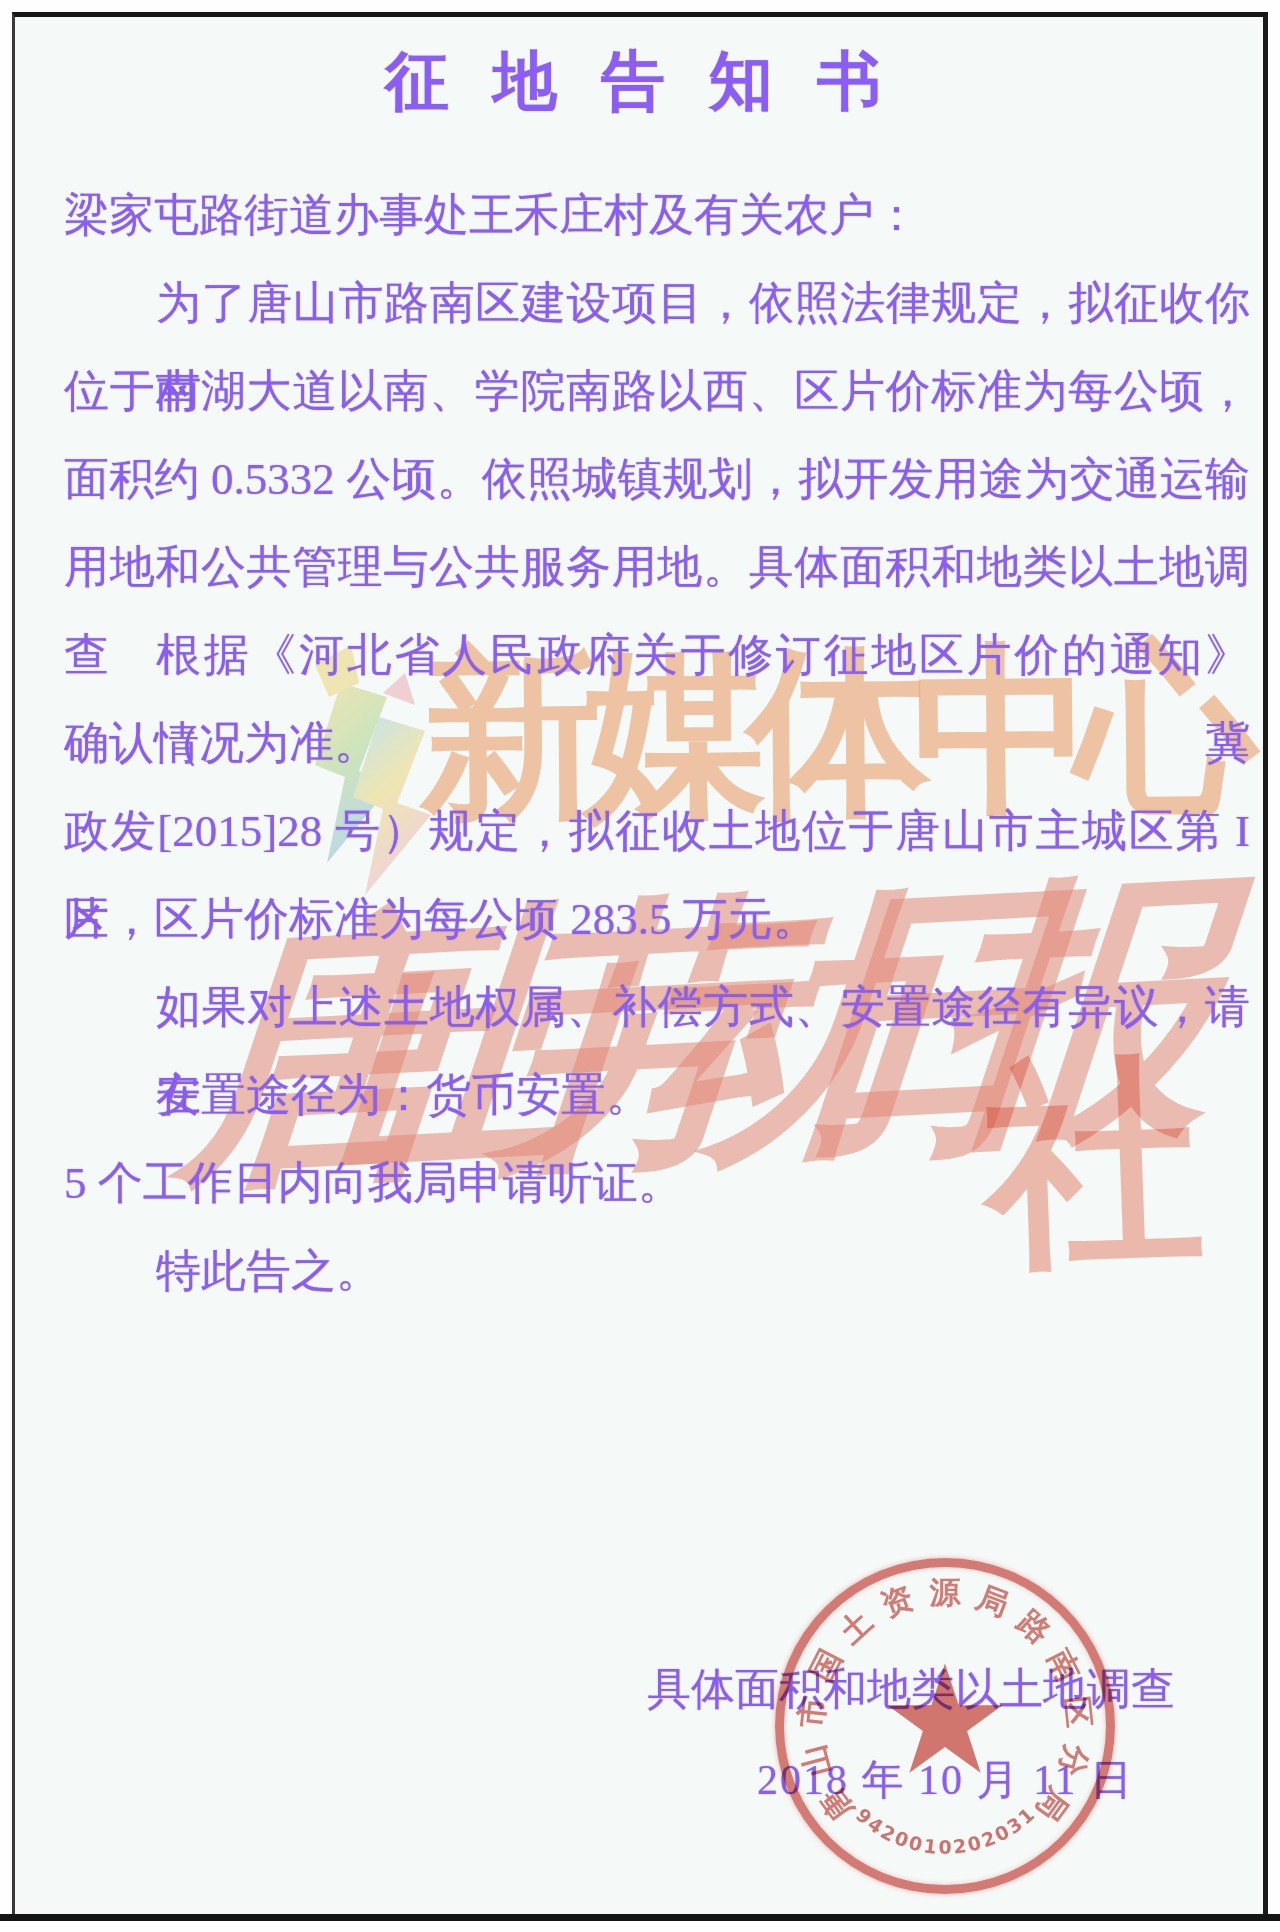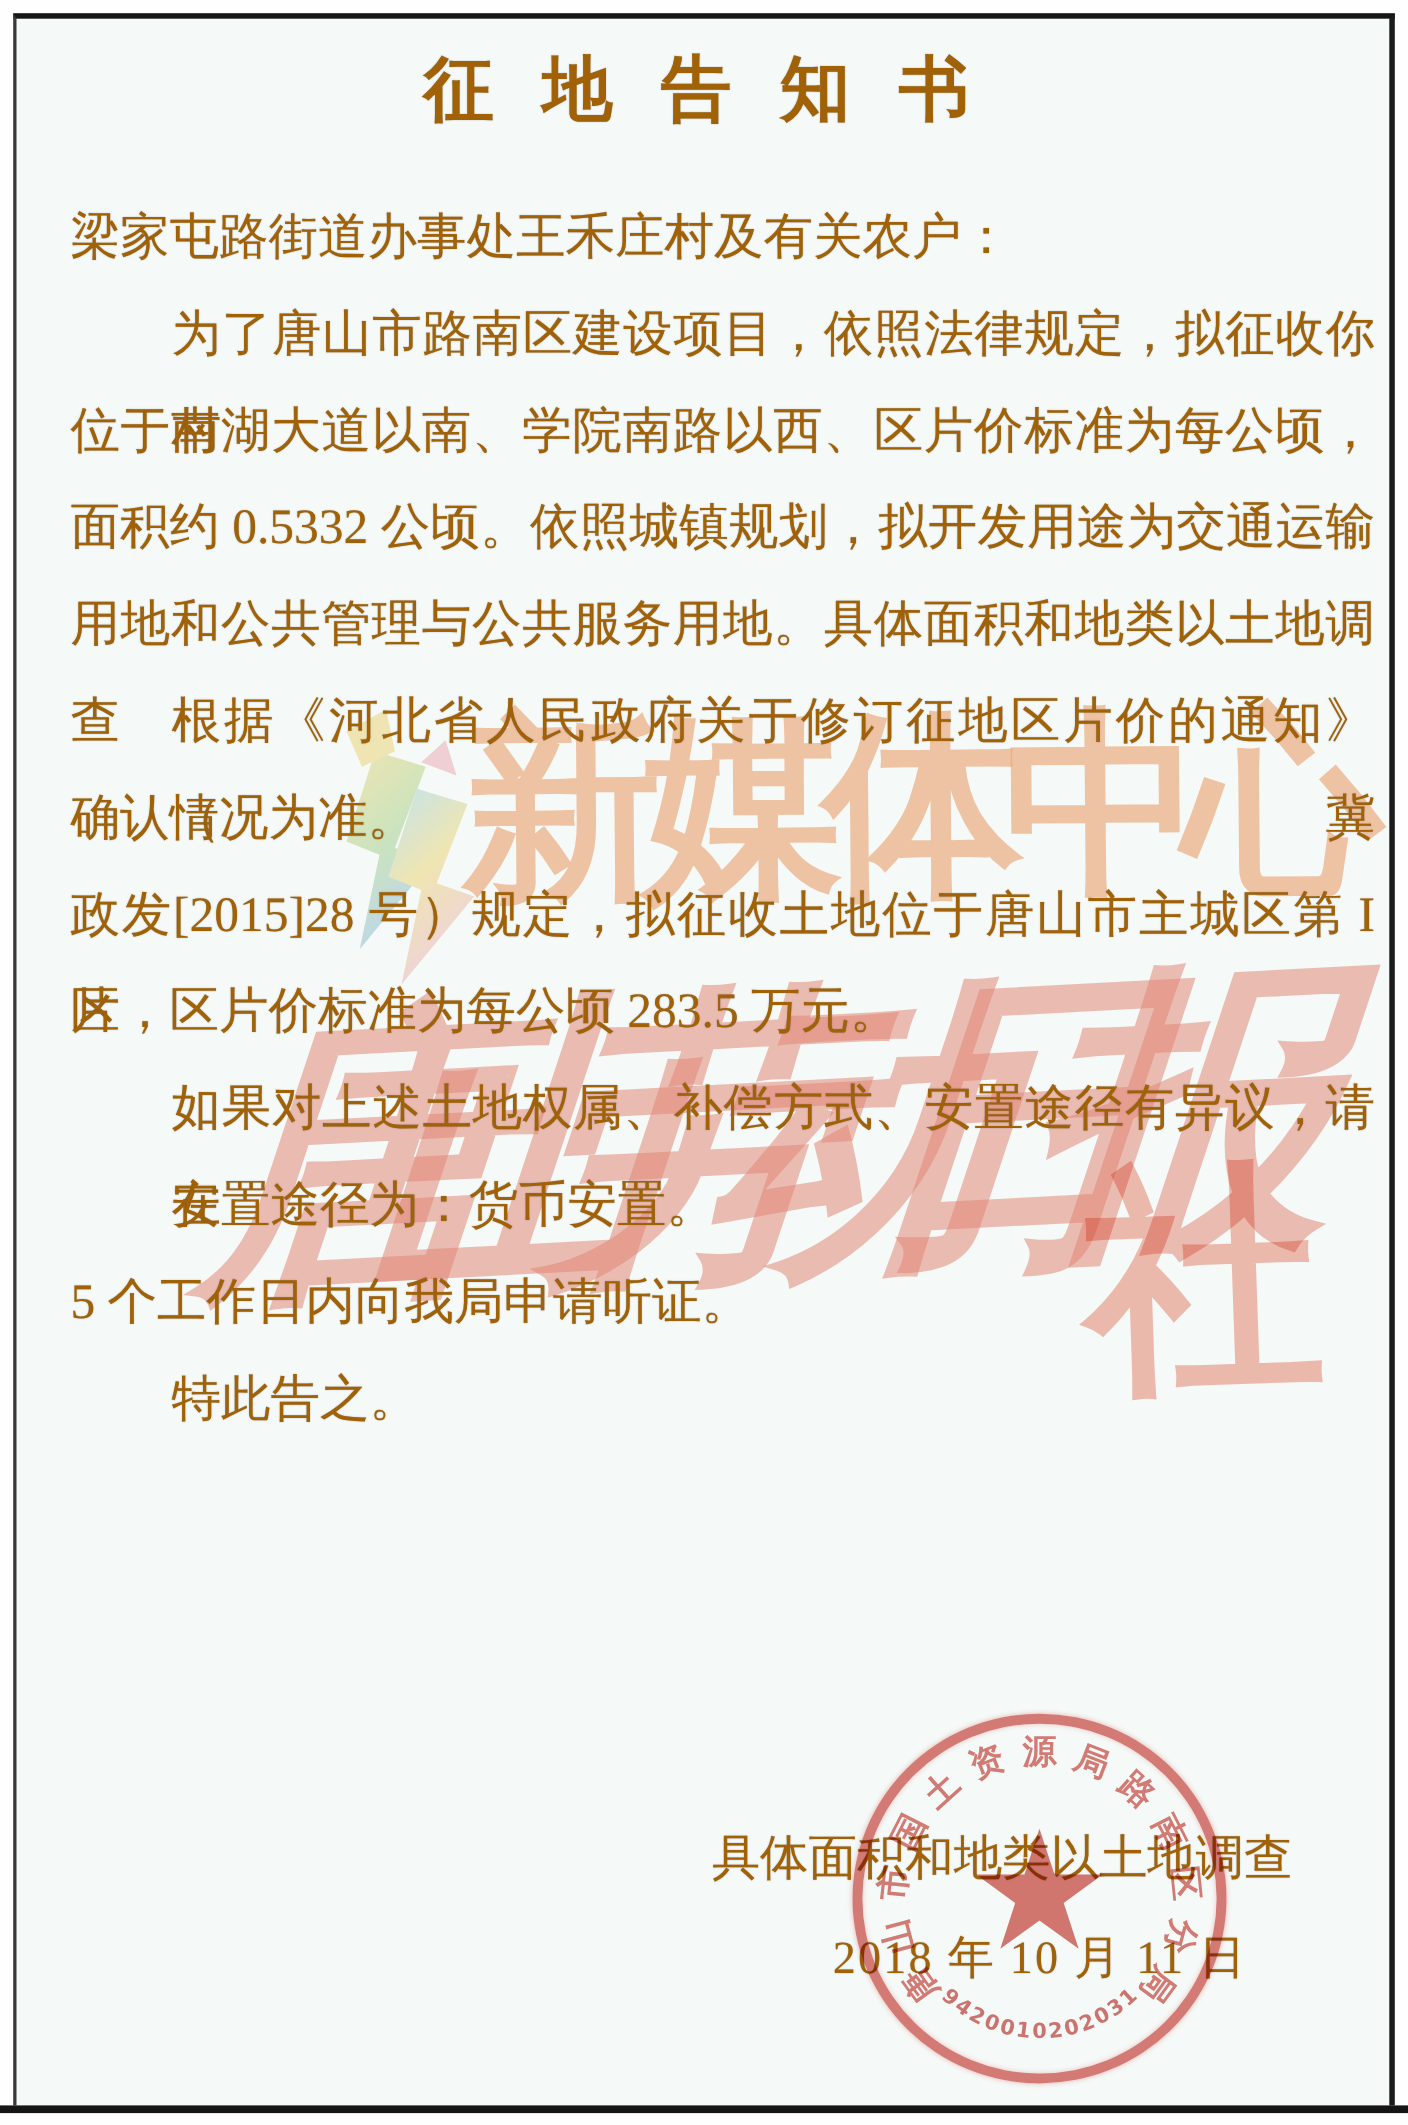--- a/index.html
+++ b/index.html
@@ -21,21 +21,21 @@
     border-right: 5px solid #1b1b1b;
     border-left: 3px solid #3a3a3a;
   }
   .bottom-border {
     position: absolute;
     left: 0; top: 1914px;
     width: 1280px; height: 7px;
     background: #151515;
     z-index: 6;
   }
-  .scan-text { color: #a16207; text-shadow: 0 0 1.2px rgba(70,70,78,0.5); }
+  .scan-text { color: #8b5cf6; text-shadow: 0 0 1.2px rgba(70,70,78,0.5); }
 
   .doc-title {
     position: absolute;
     left: 0; top: 38px; width: 1280px;
     text-align: center;
     font-size: 64px; font-weight: bold;
     letter-spacing: 14px;
     z-index: 3;
   }
   .body-lines {

